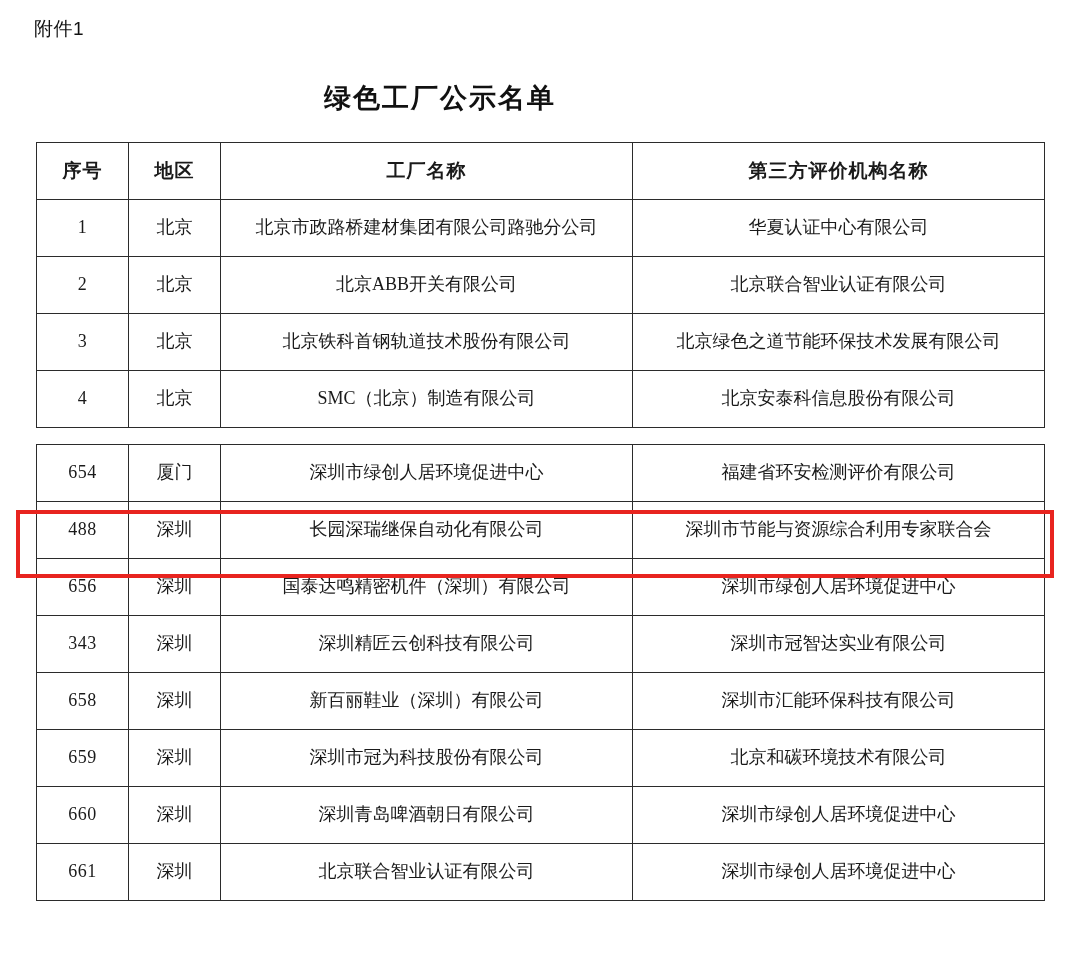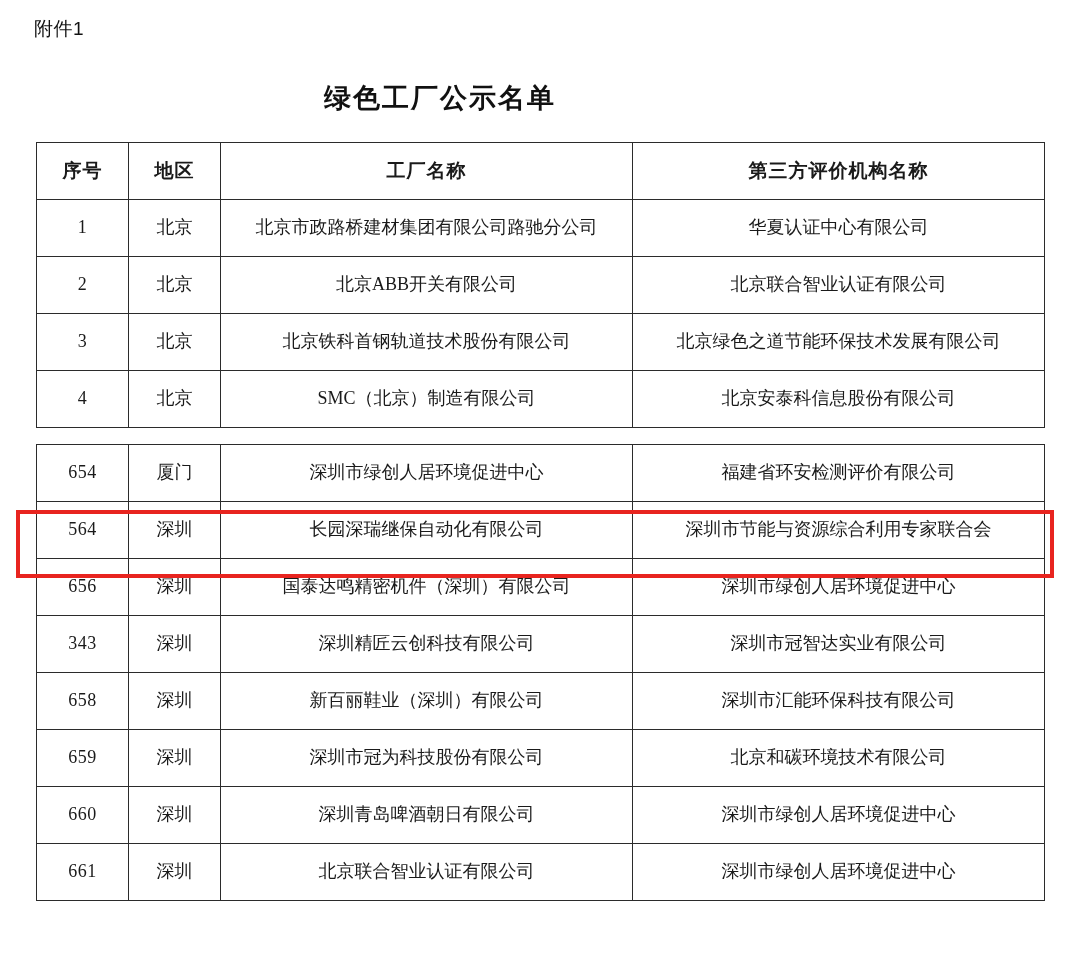--- a/index.html
+++ b/index.html
@@ -177,21 +177,21 @@
           <td></td>
         </tr>
 
         <tr class="block-start">
           <td class="seq-col">654</td>
           <td>厦门</td>
           <td>深圳市绿创人居环境促进中心</td>
           <td>福建省环安检测评价有限公司</td>
         </tr>
         <tr>
-          <td class="seq-col">564</td>
+          <td class="seq-col">488</td>
           <td>深圳</td>
           <td>长园深瑞继保自动化有限公司</td>
           <td>深圳市节能与资源综合利用专家联合会</td>
         </tr>
         <tr>
           <td class="seq-col">656</td>
           <td>深圳</td>
           <td>国泰达鸣精密机件（深圳）有限公司</td>
           <td>深圳市绿创人居环境促进中心</td>
         </tr>

